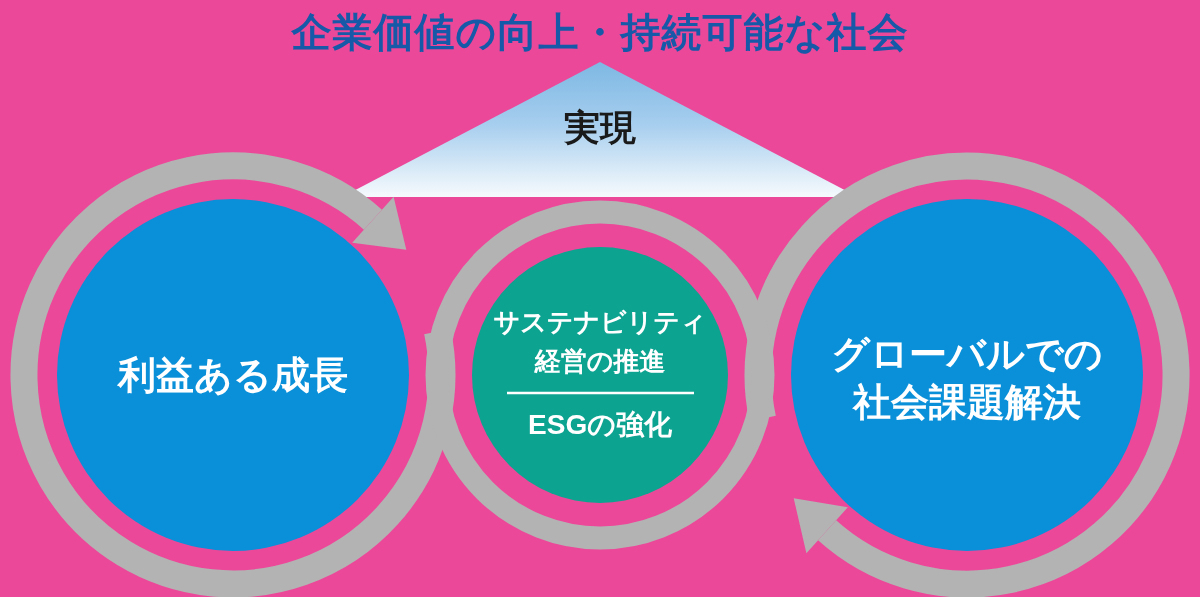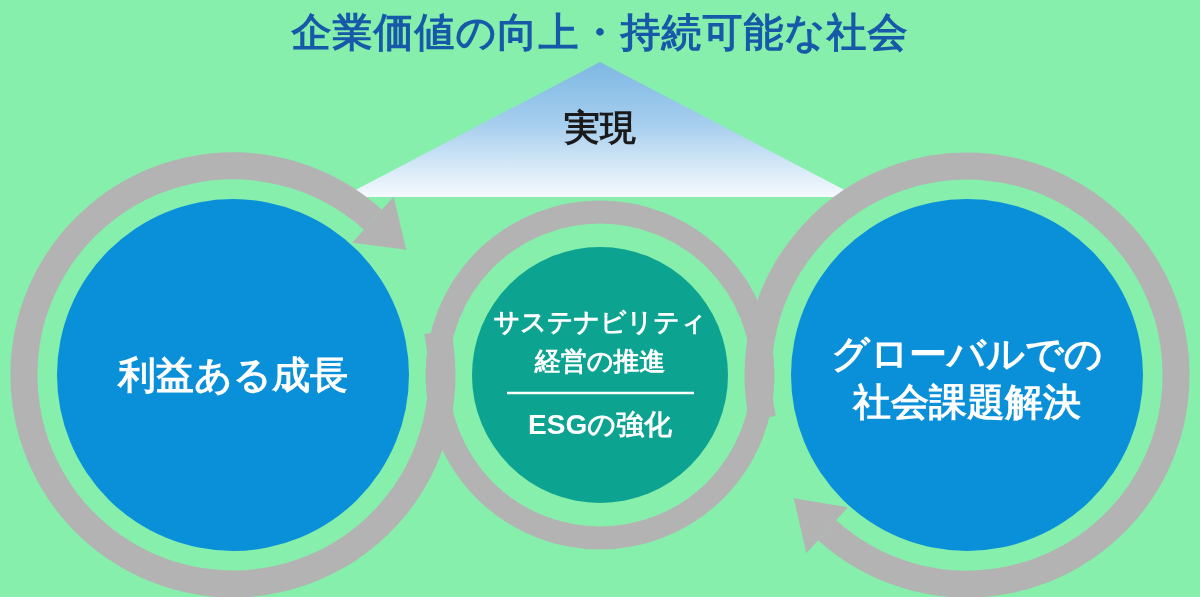--- a/index.html
+++ b/index.html
@@ -4,21 +4,21 @@
 <style>
   html, body {
     margin: 0;
     padding: 0;
     background: #ffffff;
   }
   .stage {
     position: relative;
     width: 1200px;
     height: 597px;
-    background: #86efac;
+    background: #ec4899;
     overflow: hidden;
     font-family: "Liberation Sans", sans-serif;
   }
   svg { display: block; }
   .title-text {
     font-family: "Liberation Sans", sans-serif;
     font-size: 40px;
     font-weight: 700;
     letter-spacing: 1px;
   }

